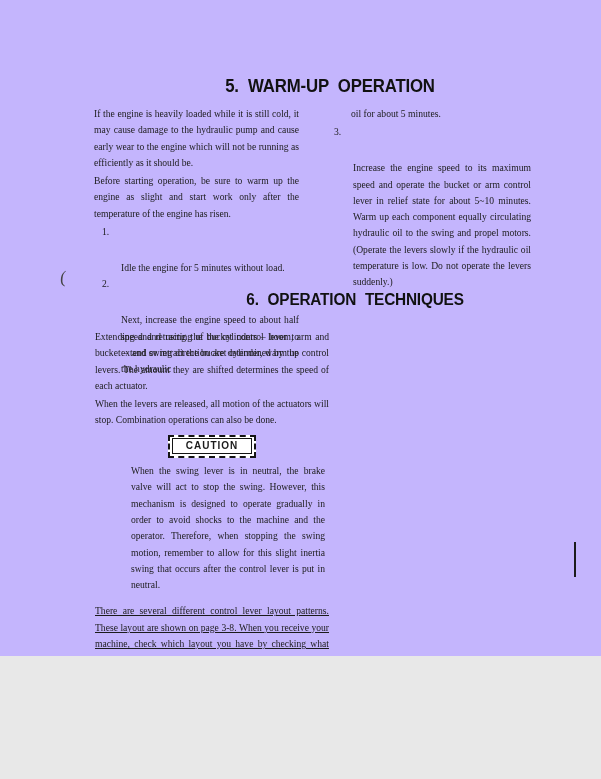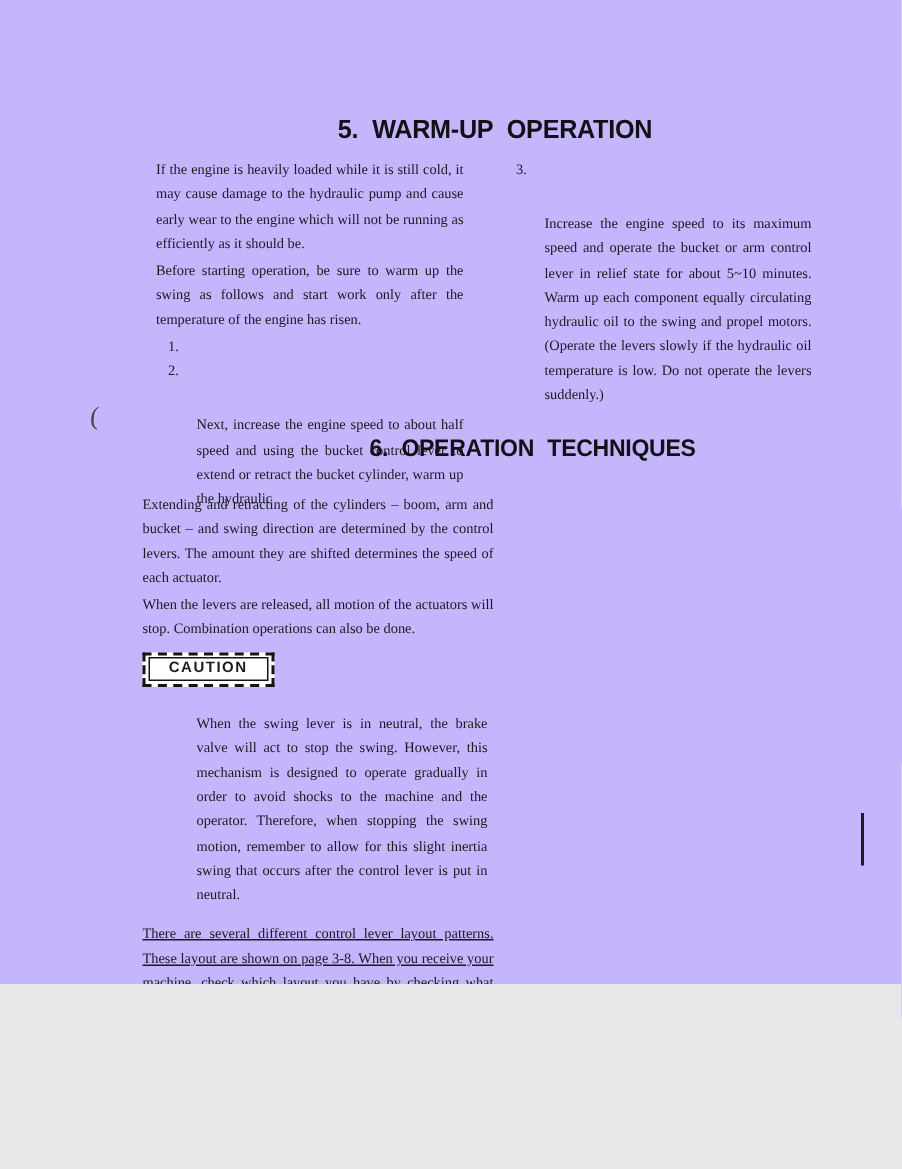--- a/index.html
+++ b/index.html
@@ -14,37 +14,37 @@
     color:#111; letter-spacing:-0.2px; word-spacing:5px;
     transform:scaleX(0.96); transform-origin:center;
     white-space:nowrap;
   }
   #warmup-title{ top:76px; left:95px; width:470px; font-size:17.5px; }
   #operation-title{ top:291px; left:145px; width:420px; font-size:16px; }
 
   .body-text{ font-size:9.6px; line-height:16.3px; text-align:justify; color:#1b1b1b; }
   .body-text p{ margin:0 0 2px 0; }
 
-  #sec5-cols{ position:absolute; top:106px; left:104px; width:437px; display:flex; gap:27px; }
+  #sec5-cols{ position:absolute; top:106px; left:94px; width:437px; display:flex; gap:27px; }
   .col{ width:213px; }
 
   .num-item{ display:flex; margin:0; }
   .num-item .num{ flex:0 0 19px; margin-left:8px; }
   .num-item .itxt{ flex:1; text-align:justify;margin-top:36px; }
   .cont-line{ margin-left:25px !important; }
 
   #sec6{ position:absolute; top:329px; left:95px; width:476px; display:flex; }
   #sec6-left{ width:234px; }
   .sub-heading{
     font-family:"Liberation Sans", sans-serif; font-weight:bold;
     font-size:9.8px; letter-spacing:0.7px; color:#141414;
     border-bottom:1.6px solid #141414; padding-bottom:1px;
     display:inline-block; margin:2px 0 3px 0;
   }
-  .caution-wrap{ margin:6px 0 17px 0; }
+  .caution-wrap{ text-align:center; margin:6px 0 5px 0; }
   .caution-outer{
     display:inline-block; border:2px dashed #141414; padding:1.5px;
     background:#fff;
   }
   .caution-inner{
     border:1.4px solid #141414; padding:1px 13px 2px 13px;
     font-family:"Liberation Sans", sans-serif; font-weight:bold;
     font-size:10px; letter-spacing:1px;
   }
   #caution-para{ margin-left:36px; margin-right:4px; }
@@ -63,30 +63,32 @@
 </head>
 <body>
 
 <div id="page">
 
   <div id="warmup-title" class="sec-title">5. WARM-UP OPERATION</div>
 
   <div id="sec5-cols" class="body-text">
     <div class="col">
       <p>If the engine is heavily loaded while it is still cold, it may cause damage to the hydraulic pump and cause early wear to the engine which will not be running as efficiently as it should be.</p>
-      <p>Before starting operation, be sure to warm up the swing as follows and start work only after the temperature of the engine has risen.</p>
+      <p>Before starting operation, be sure to warm up the engine as slight and start work only after the temperature of the engine has risen.</p>
       <div class="num-item">
         <span class="num">1.</span>
+        <span class="itxt">Idle the engine for 5 minutes without load.</span>
       </div>
       <div class="num-item">
         <span class="num">2.</span>
         <span class="itxt">Next, increase the engine speed to about half speed and using the bucket control lever to extend or retract the bucket cylinder, warm up the hydraulic</span>
       </div>
     </div>
     <div class="col">
+      <p class="cont-line">oil for about 5 minutes.</p>
       <div class="num-item">
         <span class="num">3.</span>
         <span class="itxt">Increase the engine speed to its maximum speed and operate the bucket or arm control lever in relief state for about 5~10 minutes. Warm up each component equally circulating hydraulic oil to the swing and propel motors. (Operate the levers slowly if the hydraulic oil temperature is low. Do not operate the levers suddenly.)</span>
       </div>
     </div>
   </div>
 
   <span id="margin-paren">(</span>
 
   <div id="operation-title" class="sec-title">6. OPERATION TECHNIQUES</div>

